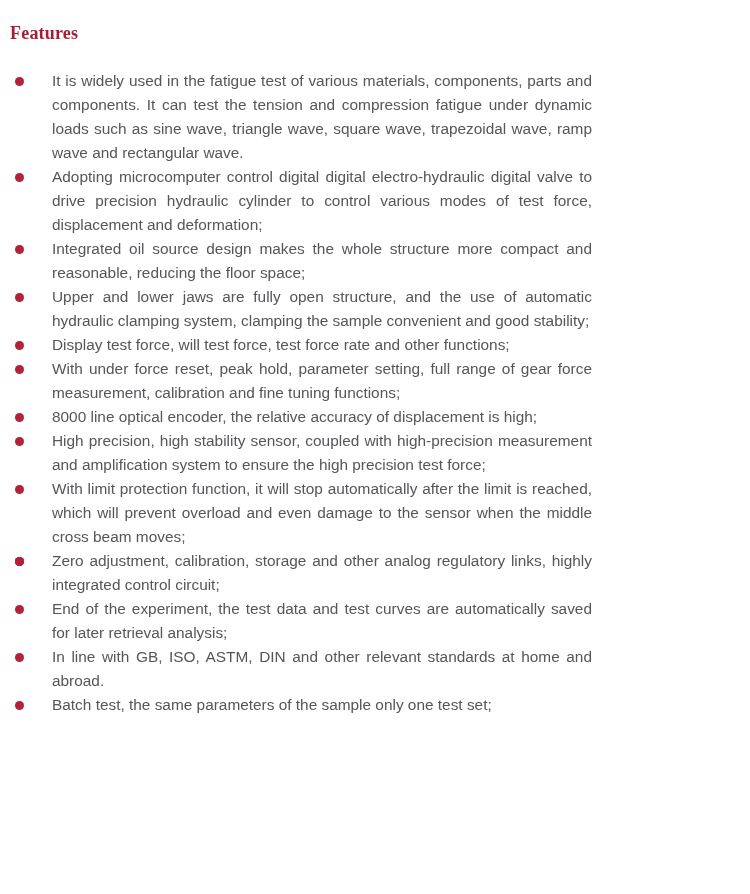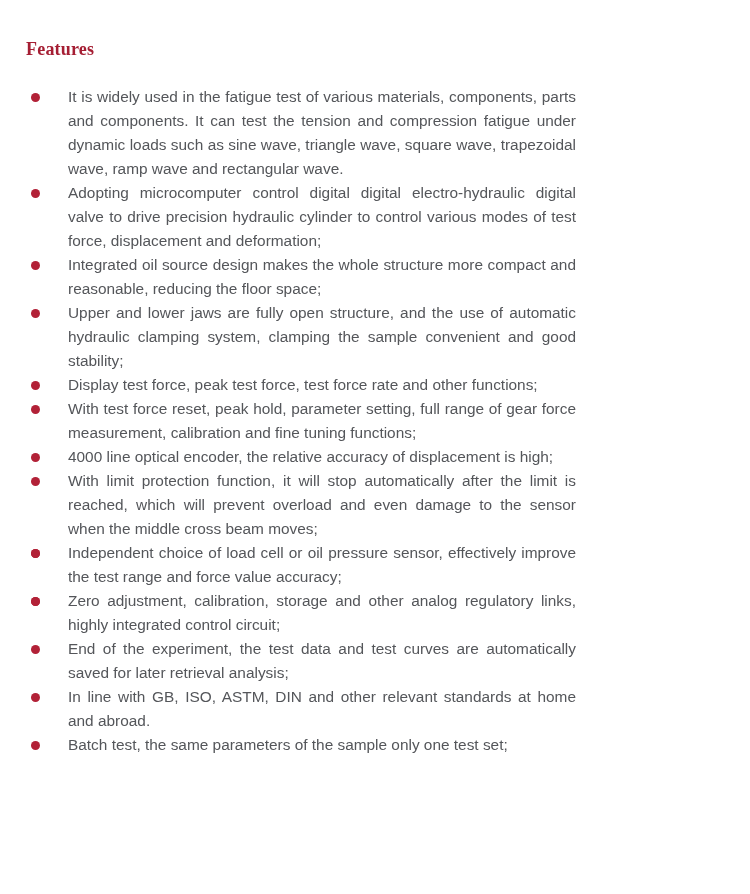--- a/index.html
+++ b/index.html
@@ -16,21 +16,21 @@
   }
   body {
     width: 750px;
     height: 894px;
     overflow: hidden;
     font-family: "Liberation Sans", "DejaVu Sans", sans-serif;
   }
   .page {
     width: 618px;
     height: 894px;
-    padding: 16px;
+    padding: 0;
   }
   .section-heading {
     margin: 0;
     padding: 22px 0 0 10px;
     font-family: "Liberation Serif", "DejaVu Serif", serif;
     font-weight: bold;
     font-size: 18px;
     line-height: 22px;
     letter-spacing: 0.2px;
     color: var(--heading-color);
@@ -64,25 +64,25 @@
 <body>
 
 <div class="page">
   <h2 class="section-heading">Features</h2>
 
   <ul class="features-list">
     <li><span class="bullet"></span><span>It is widely used in the fatigue test of various materials, components, parts and components. It can test the tension and compression fatigue under dynamic loads such as sine wave, triangle wave, square wave, trapezoidal wave, ramp wave and rectangular wave.</span></li>
     <li><span class="bullet"></span><span>Adopting microcomputer control digital digital electro-hydraulic digital valve to drive precision hydraulic cylinder to control various modes of test force, displacement and deformation;</span></li>
     <li><span class="bullet"></span><span>Integrated oil source design makes the whole structure more compact and reasonable, reducing the floor space;</span></li>
     <li><span class="bullet"></span><span>Upper and lower jaws are fully open structure, and the use of automatic hydraulic clamping system, clamping the sample convenient and good stability;</span></li>
-    <li><span class="bullet"></span><span>Display test force, peak test force, test force rate and other functions;</span></li>
-    <li><span class="bullet"></span><span>With test force reset, peak hold, parameter setting, full range of gear force measurement, calibration and fine tuning functions;</span></li>
-    <li><span class="bullet"></span><span>4000 line optical encoder, the relative accuracy of displacement is high;</span></li>
+    <li><span class="bullet"></span><span>Display test force, will test force, test force rate and other functions;</span></li>
+    <li><span class="bullet"></span><span>With under force reset, peak hold, parameter setting, full range of gear force measurement, calibration and fine tuning functions;</span></li>
+    <li><span class="bullet"></span><span>8000 line optical encoder, the relative accuracy of displacement is high;</span></li>
+    <li><span class="bullet"></span><span>High precision, high stability sensor, coupled with high-precision measurement and amplification system to ensure the high precision test force;</span></li>
     <li><span class="bullet"></span><span>With limit protection function, it will stop automatically after the limit is reached, which will prevent overload and even damage to the sensor when the middle cross beam moves;</span></li>
     <li><span class="bullet"></span></li>
-    <li><span class="bullet"></span><span>Independent choice of load cell or oil pressure sensor, effectively improve the test range and force value accuracy;</span></li>
     <li><span class="bullet"></span></li>
     <li><span class="bullet"></span><span>Zero adjustment, calibration, storage and other analog regulatory links, highly integrated control circuit;</span></li>
     <li><span class="bullet"></span><span>End of the experiment, the test data and test curves are automatically saved for later retrieval analysis;</span></li>
     <li><span class="bullet"></span><span>In line with GB, ISO, ASTM, DIN and other relevant standards at home and abroad.</span></li>
     <li><span class="bullet"></span><span>Batch test, the same parameters of the sample only one test set;</span></li>
   </ul>
 </div>
 
 </body></html>

